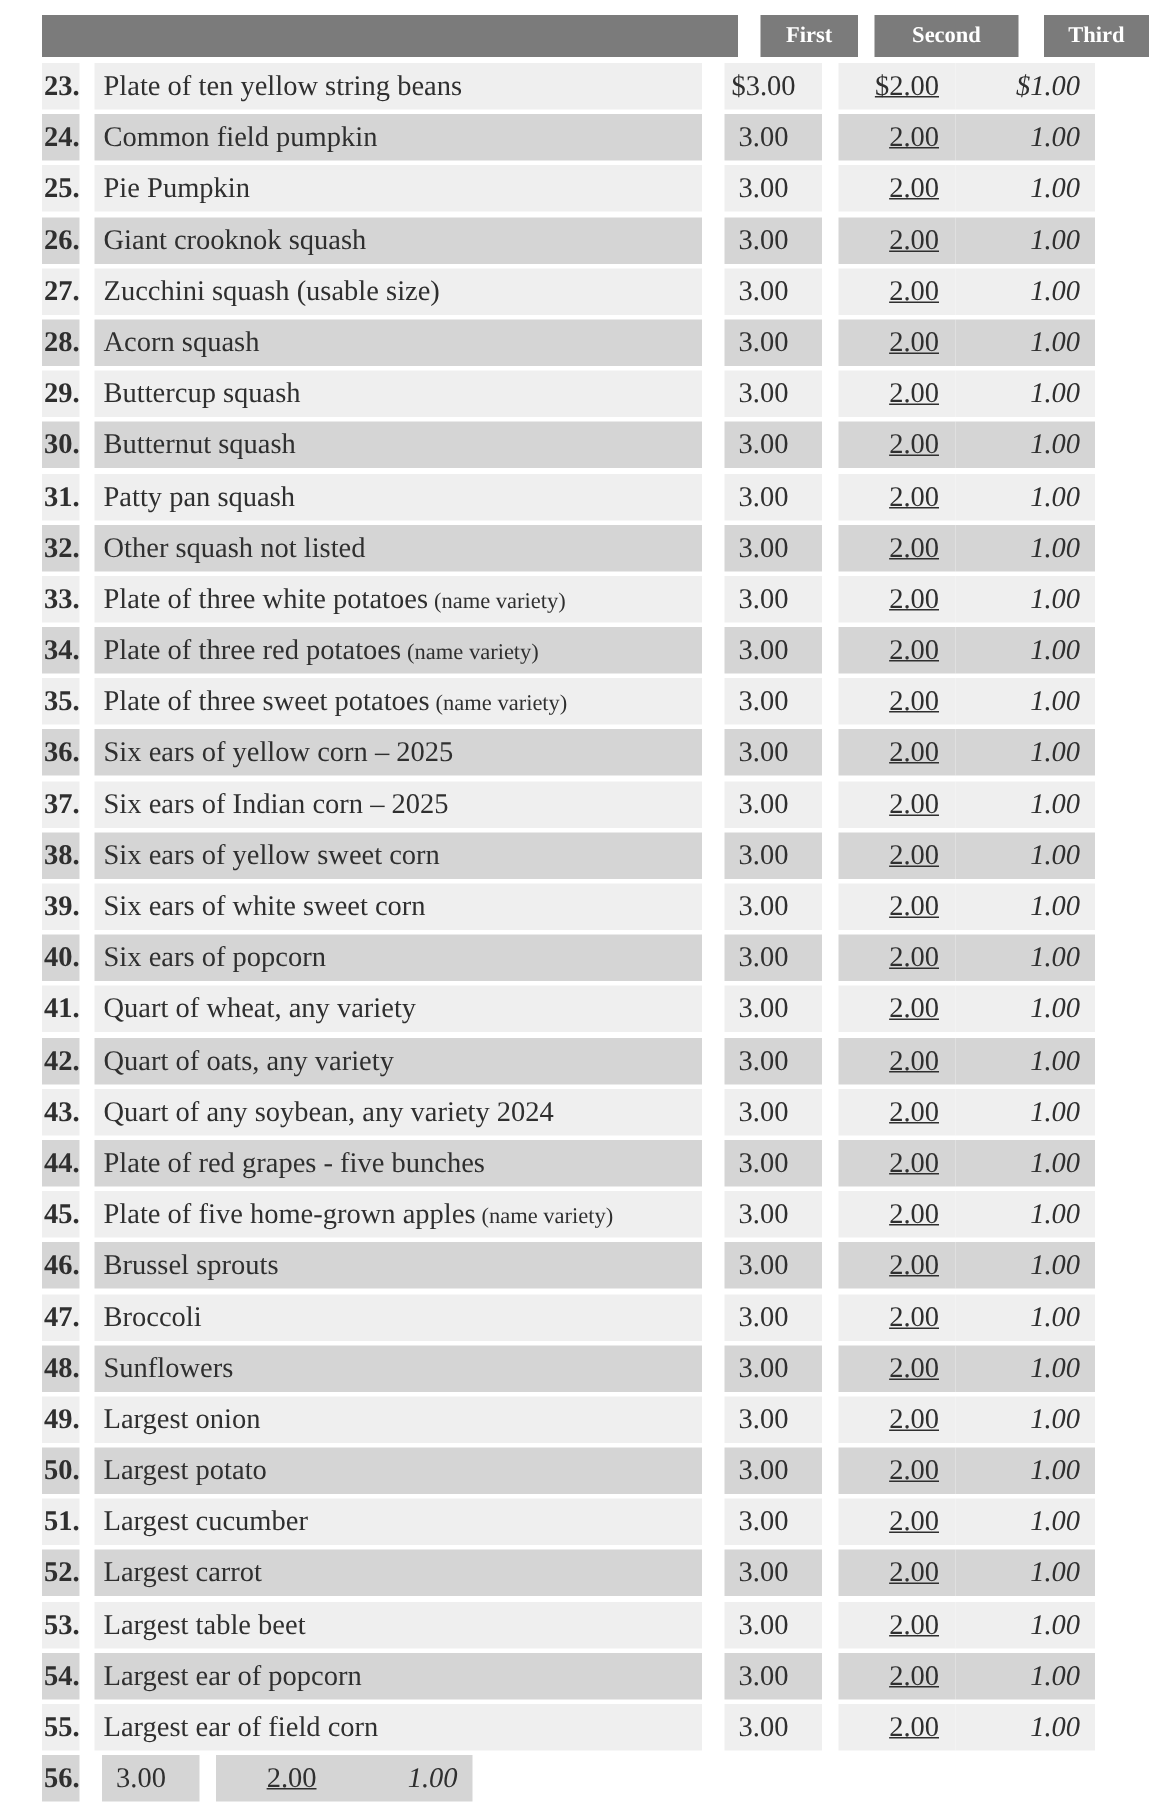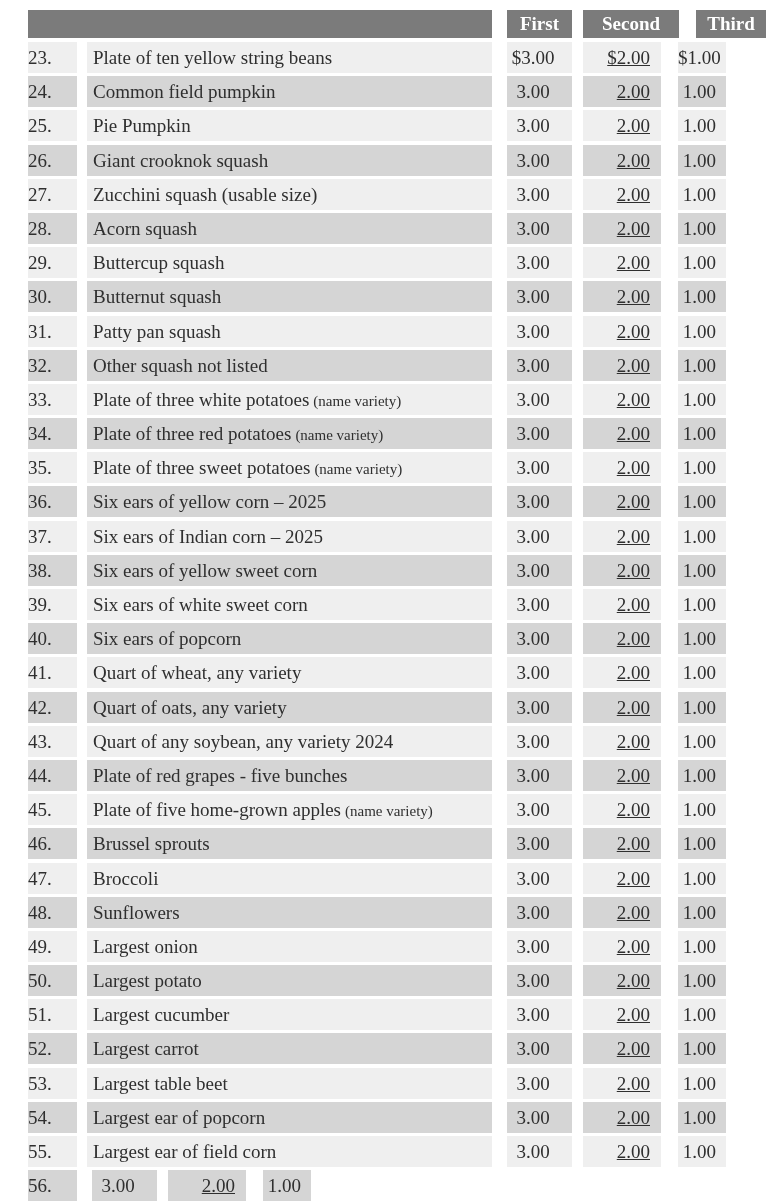--- a/index.html
+++ b/index.html
@@ -23,21 +23,21 @@
   }
   
   .header-row {
     display: flex;
     height: 28px;
   }
   .hcell {
     background: #7b7b7b;
     color: #ffffff;
     font-weight: bold;
-    font-size: 19px;
+    font-size: 15px;
     line-height: 28px;
     text-align: center;
     height: 28px;
   }
   .h-spacer { width: 464px; }
   .h-first  { width: 65px; margin-left: 15px; }
   .h-second { width: 96px; margin-left: 11px; }
   .h-third  { width: 70px; margin-left: 17px; }
   
   .tbody { margin-top: 4px; }
@@ -45,37 +45,38 @@
     display: flex;
     height: 31px;
     margin-bottom: 3.2px;
     font-size: 19px;
     line-height: 31px;
   }
   .row.light .cell { background: #efefef; }
   .row.dark  .cell { background: #d5d5d5; }
   .cell { height: 31px; box-sizing: border-box; }
   .c-num {
-    width: 49px;
-    text-align: left;
+    width: 25px;
+    text-align: right;
+    font-weight: bold;
   }
   .c-desc {
     width: 405px;
     margin-left: 10px;
     padding-left: 6px;
     white-space: nowrap;
     overflow: hidden;
   }
   .c-desc .note {
     font-size: 15px;
     margin-left: 4px;
   }
   .c-first  { width: 65px; margin-left: 15px; text-align: center; padding-right: 13px; }
   .c-second { width: 78px; margin-left: 11px; text-align: right; padding-right: 11px; text-decoration: underline; }
-  .c-third  { width: 48px; margin-left: 17px; text-align: right; padding-right: 10px; }
+  .c-third  { width: 93px; text-align: right; padding-right: 10px; font-style: italic; }
 </style>
 </head>
 <body>
 
 <div class="page">
   <div class="content">
 
     <div class="header-row">
       <div class="hcell h-spacer"></div>
       <div class="hcell h-first">First</div>

